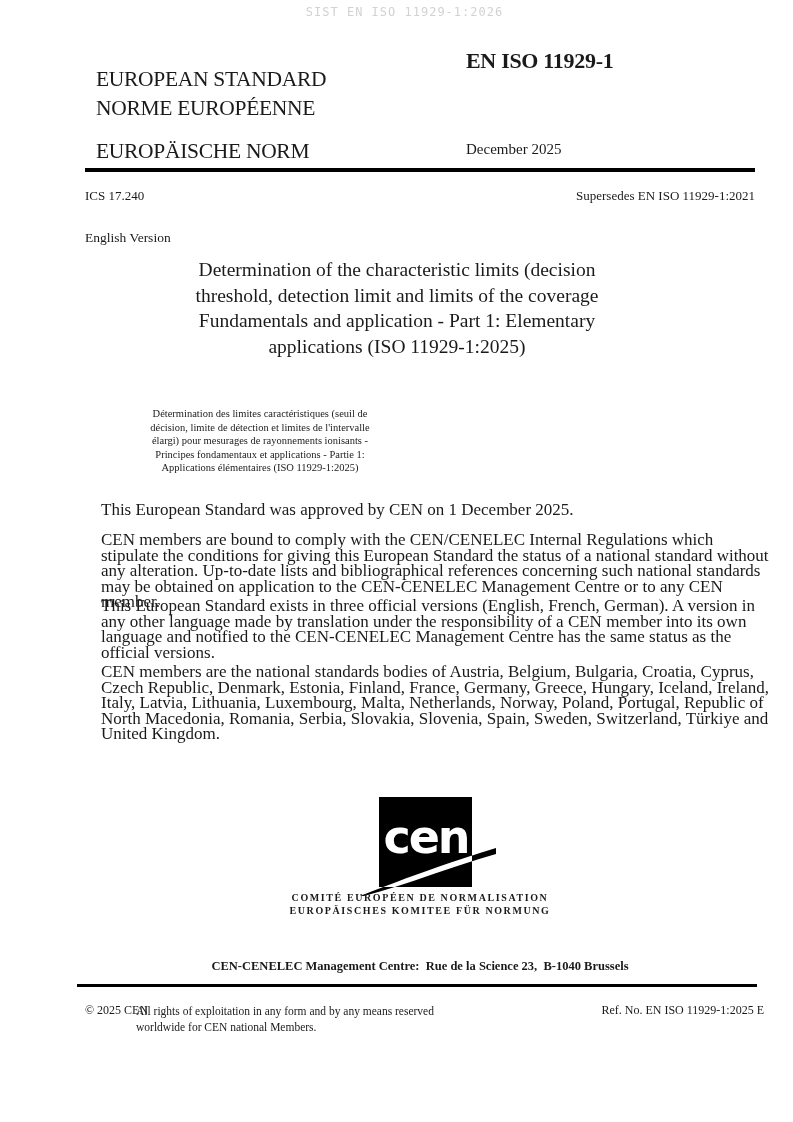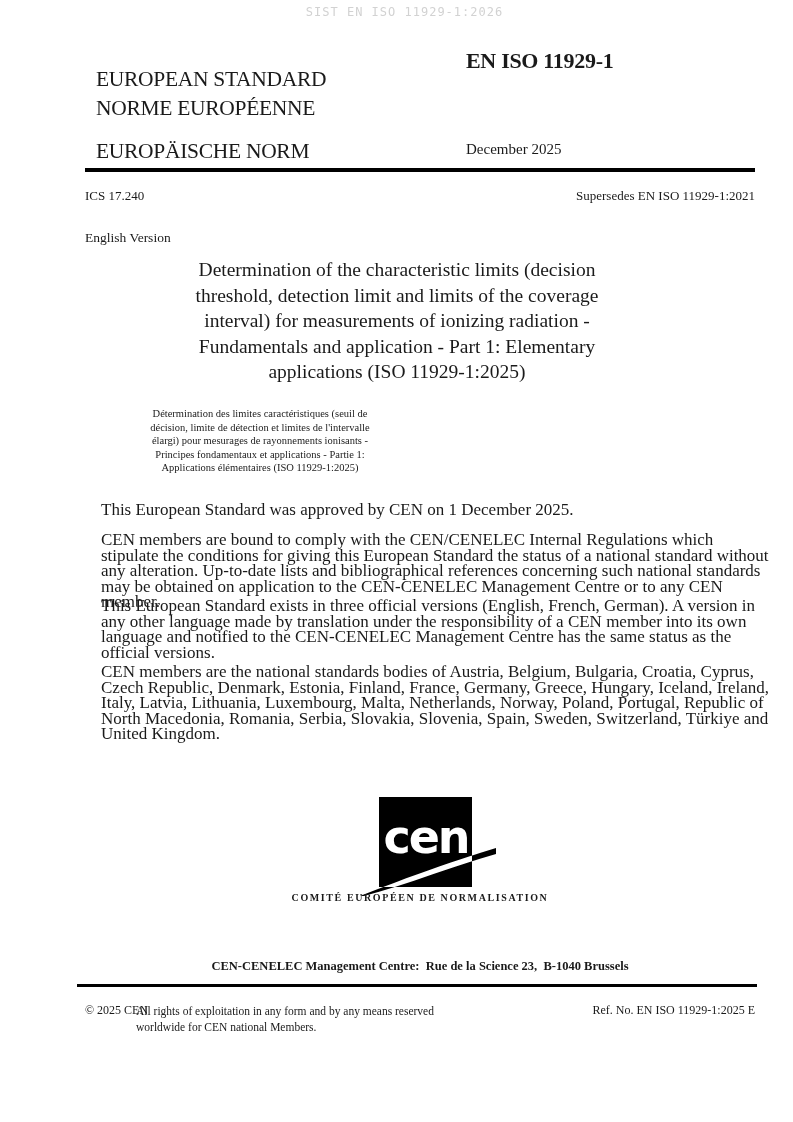--- a/index.html
+++ b/index.html
@@ -41,21 +41,21 @@
     font-size:10px;font-weight:bold;line-height:12.5px;}
   .committee .sp{letter-spacing:1.6px;}
   .committee .sp0{letter-spacing:0.3px;}
   .management{
     left:85px;top:959px;width:670px;text-align:center;
     font-size:12.5px;font-weight:bold;white-space:pre;
   }
   .rule2{left:77px;top:984px;width:680px;height:3px;background:#000;}
   .copyright{left:85px;top:1003px;font-size:12px;}
   .rights{left:136px;top:1003px;width:330px;font-size:11.5px;line-height:16px;}
-  .refno{right:38px;top:1003px;font-size:12px;text-align:right;}
+  .refno{right:29px;top:1003px;font-size:12px;text-align:right;}
 </style>
 </head>
 <body>
 
 <div class="abs watermark">SIST EN ISO 11929-1:2026</div>
 
 <div class="abs h-line h-line1">EUROPEAN STANDARD</div>
 <div class="abs h-line h-line2">NORME EUROPÉENNE</div>
 <div class="abs h-line h-line3">EUROPÄISCHE NORM</div>
 
@@ -65,21 +65,20 @@
 <div class="abs rule1"></div>
 
 <div class="abs ics">ICS 17.240</div>
 <div class="abs supersedes">Supersedes EN ISO 11929-1:2021</div>
 
 <div class="abs english-version">English Version</div>
 
 <div class="abs title-en">
   <div>Determination of the characteristic limits (decision</div>
   <div>threshold, detection limit and limits of the coverage</div>
-  <div>interval) for measurements of ionizing radiation -</div>
   <div>Fundamentals and application - Part 1: Elementary</div>
   <div>applications (ISO 11929-1:2025)</div>
 </div>
 
 <div class="abs title-fr">
   <div>Détermination des limites caractéristiques (seuil de</div>
   <div>décision, limite de détection et limites de l'intervalle</div>
   <div>élargi) pour mesurages de rayonnements ionisants -</div>
   <div>Principes fondamentaux et applications - Partie 1:</div>
   <div>Applications élémentaires (ISO 11929-1:2025)</div>
@@ -95,20 +94,21 @@
   <rect x="21" y="1" width="93" height="90" fill="#000000"></rect>
   <text x="68" y="57" text-anchor="middle" fill="#ffffff" font-family="DejaVu Sans, sans-serif" font-weight="bold" font-size="46" letter-spacing="-2">cen</text>
   <clipPath id="sq">
       <rect x="21" y="1" width="93" height="90"></rect>
     </clipPath>
   <path fill="#ffffff" clip-path="url(#sq)" d="M2,100 C 50,81 98,64 138,52 L138,58 C 96,70 48,89 6,100 Z"></path>
 </svg>
 
 <div class="abs committee">
   <div class="sp">COMITÉ EUROPÉEN DE NORMALISATION</div>
+  <div class="sp">EUROPÄISCHES KOMITEE FÜR NORMUNG</div>
 </div>
 
 <div class="abs management">CEN-CENELEC Management Centre:  Rue de la Science 23,  B-1040 Brussels</div>
 
 <div class="abs rule2"></div>
 
 <div class="abs copyright">© 2025 CEN</div>
 <div class="abs rights">
   <div>All rights of exploitation in any form and by any means reserved</div>
   <div>worldwide for CEN national Members.</div>

